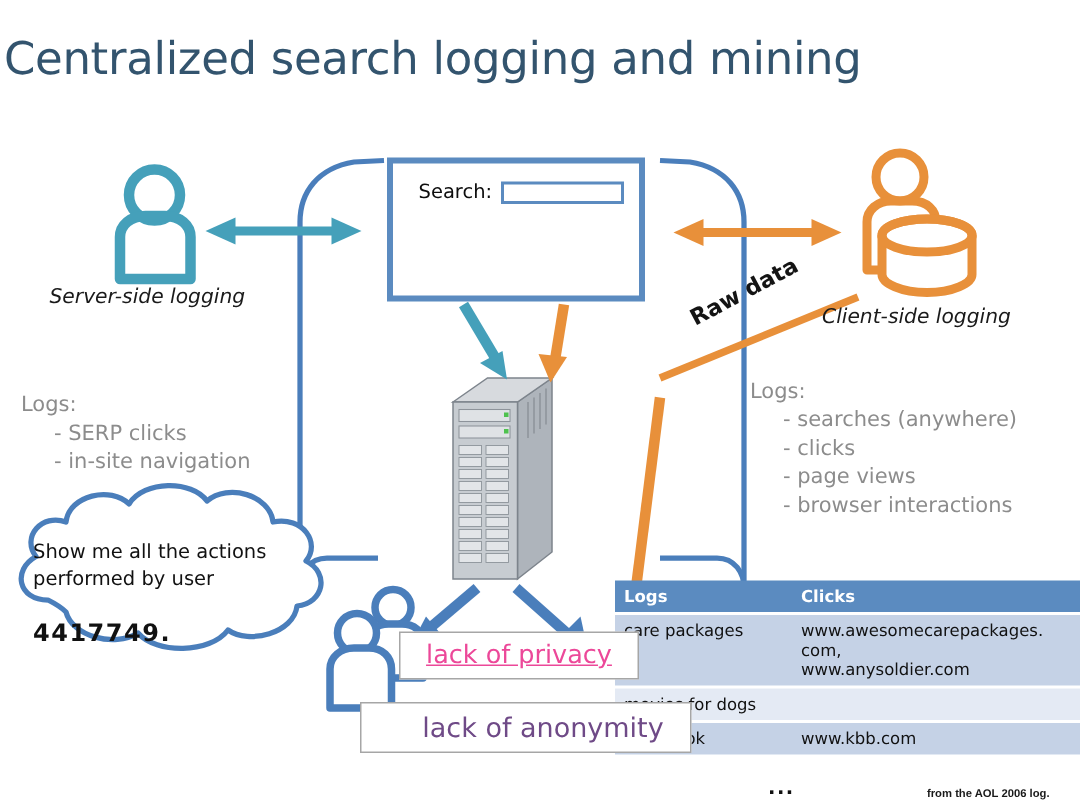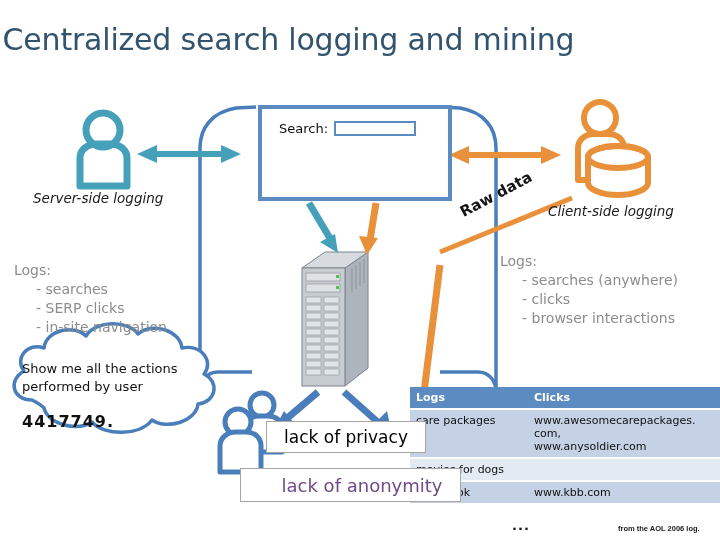--- a/index.html
+++ b/index.html
@@ -22,21 +22,21 @@
     letter-spacing:-.2px;
     white-space:nowrap;
   }
 
   
   svg.layer{position:absolute;left:0;top:0;width:720px;height:540px;overflow:visible;}
   svg.layer.behind{z-index:1;}
 
   
   .browser{
-    position:absolute;left:258px;top:105px;width:194px;height:96px;
+    position:absolute;left:258px;top:105px;width:172px;height:96px;
     border:4px solid #5b8bc0;
     background:#ffffff;
     z-index:4;
     box-sizing:border-box;
   }
   .search-row{
     position:absolute;left:17px;top:12px;
     display:flex;align-items:center;gap:6px;
   }
   .search-label{
@@ -104,21 +104,21 @@
   .callout{
     position:absolute;
     background:#ffffff;
     border:1px solid #a6a6a6;
     font-family:"DejaVu Sans", sans-serif;
     display:flex;align-items:center;justify-content:center;
     z-index:8;
   }
   .callout.privacy{
     left:266px;top:421px;width:158px;height:30px;
-    font-size:17px;color:#000000;
+    font-size:17px;color:#ec4899;text-decoration:underline;
   }
   .callout.anonymity{
     left:240px;top:468px;width:196px;height:32px;
     font-size:18px;color:#6f4a87;padding-left:23px;
   }
 
   
   .tbl{
     position:absolute;left:410px;top:387px;width:310px;
     border-collapse:collapse;
@@ -301,29 +301,29 @@
       <div class="search-input" title=""></div>
     </div>
   </div>
 
   <div class="cap server">Server-side logging</div>
   <div class="cap client">Client-side logging</div>
   <div class="rawdata">Raw data</div>
 
   <div class="logs left">
     <div class="head">Logs:</div>
-    <div class="item">- searches</div>
     <div class="item">- SERP clicks</div>
     <div class="item">- in-site navigation</div>
   </div>
 
   <div class="logs right">
     <div class="head">Logs:</div>
     <div class="item">- searches (anywhere)</div>
     <div class="item">- clicks</div>
+    <div class="item">- page views</div>
     <div class="item">- browser interactions</div>
   </div>
 
   <div class="bubble-text">
     <div class="l1">Show me all the actions</div>
     <div class="l2">performed by user</div>
     <div class="l3">4417749.</div>
   </div>
 
   <table class="tbl">

